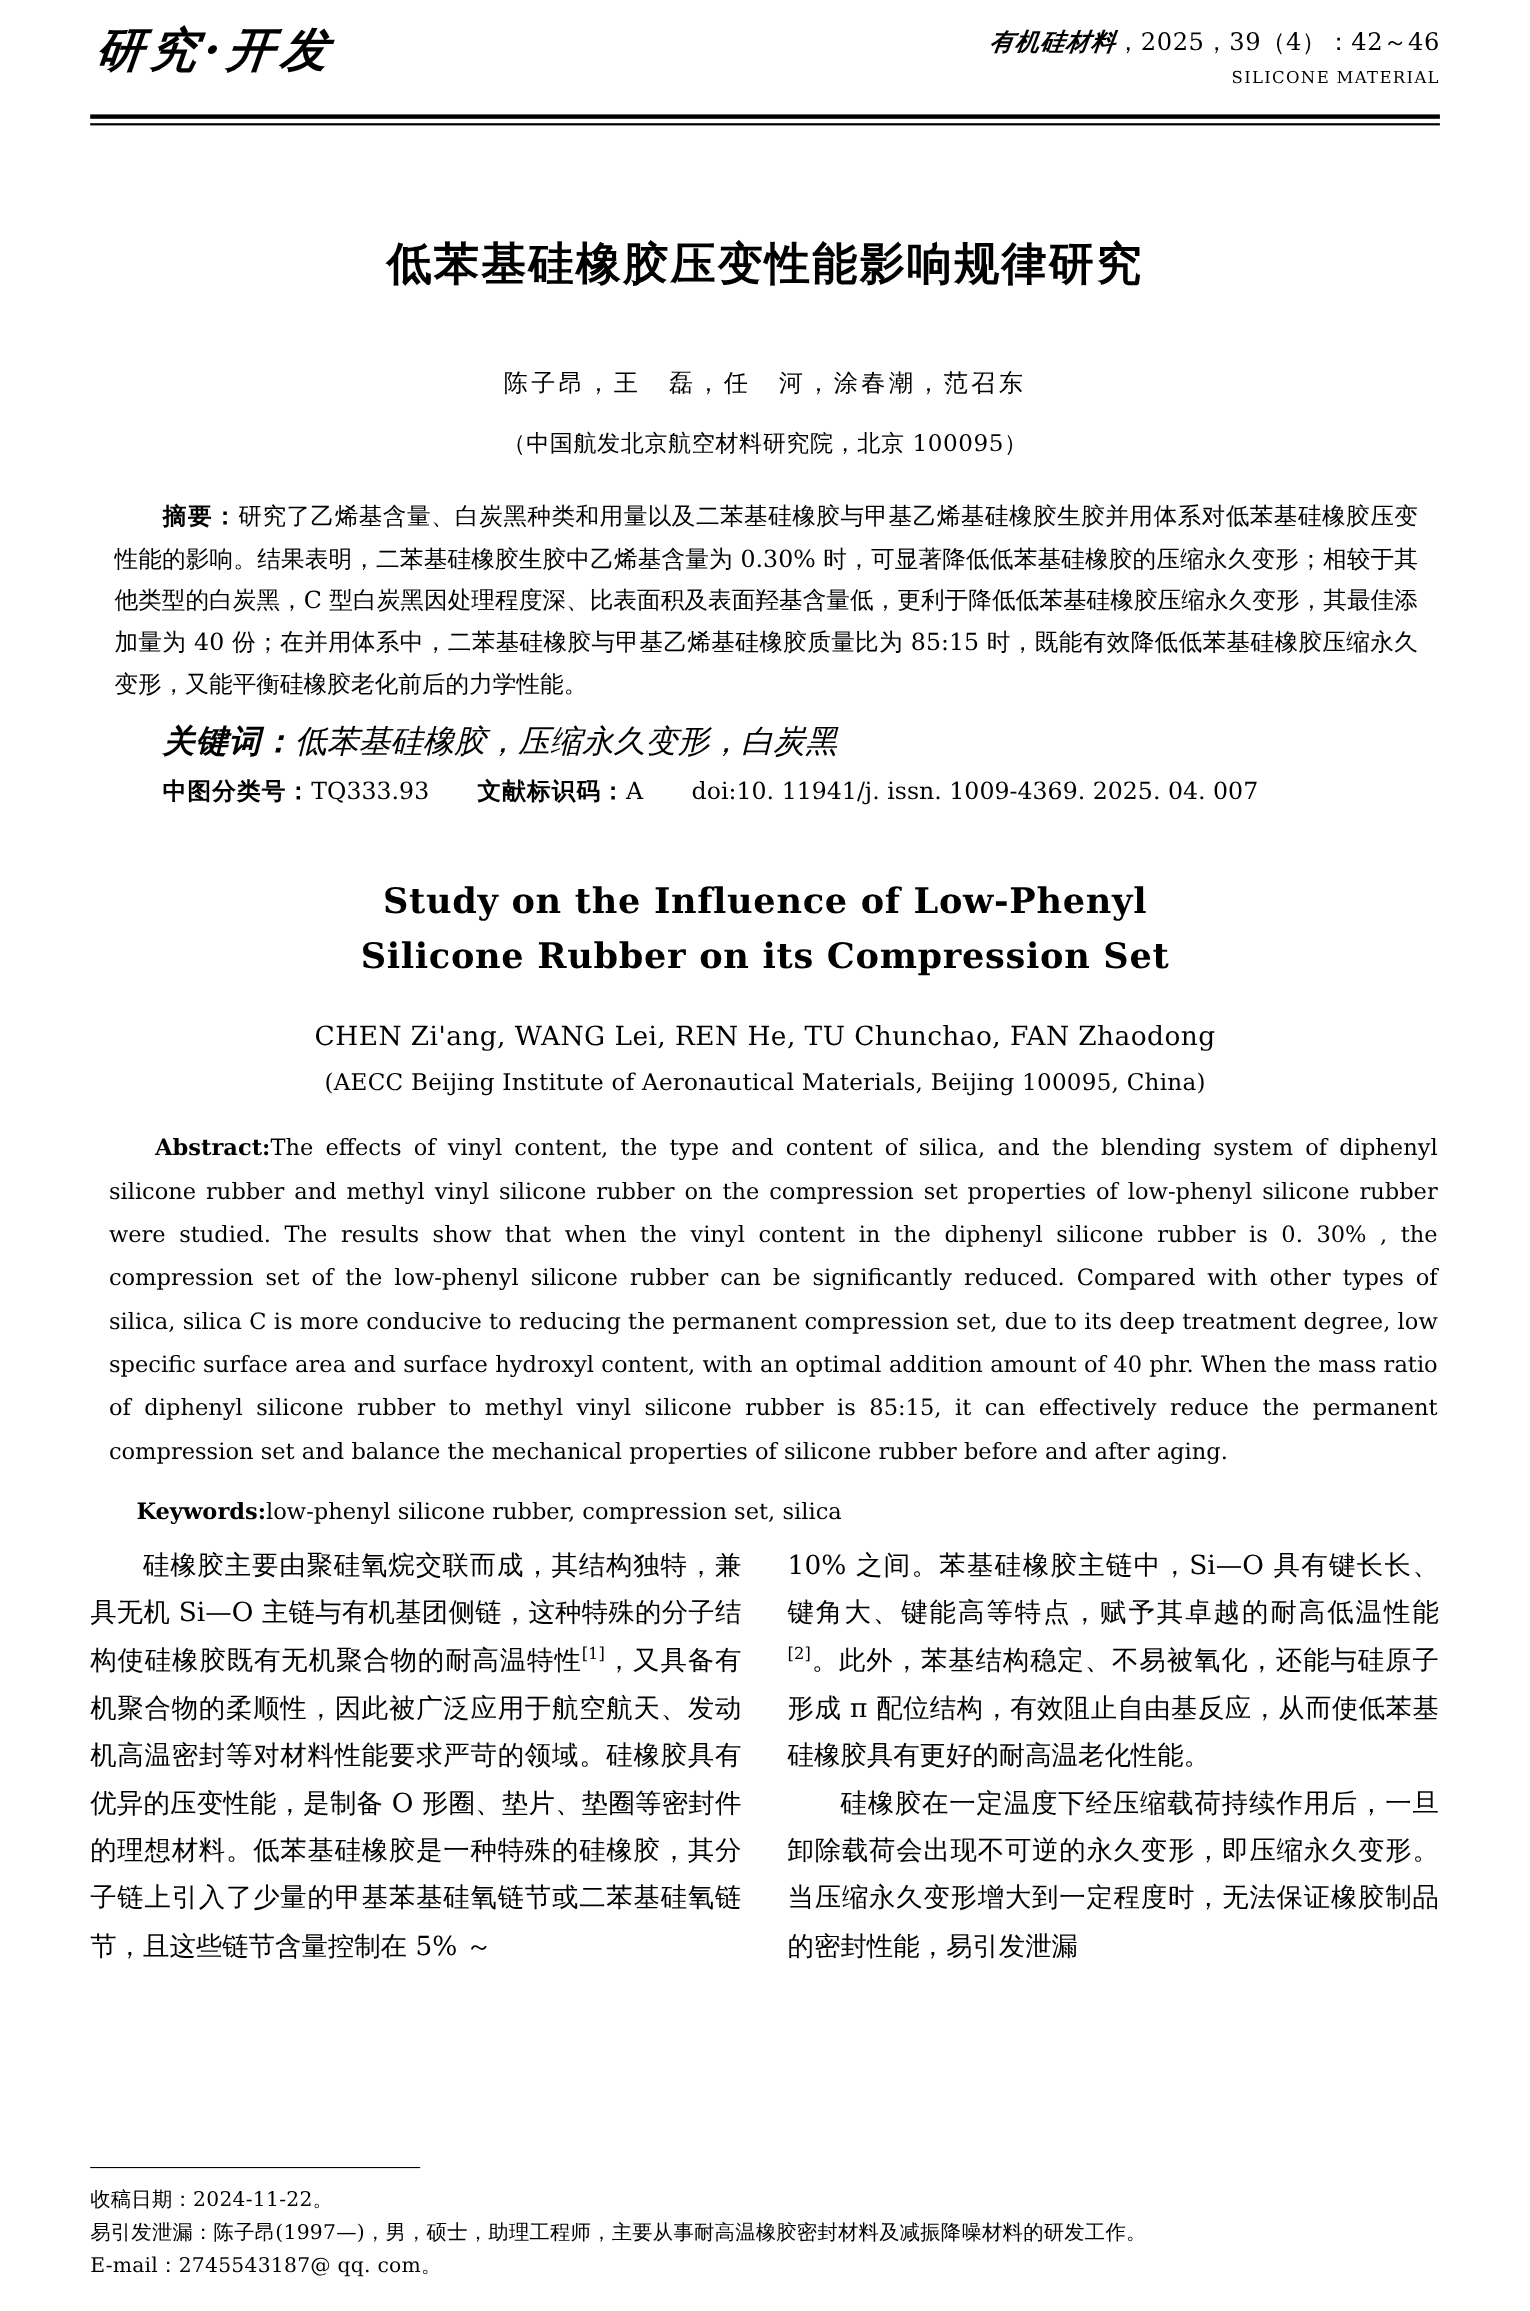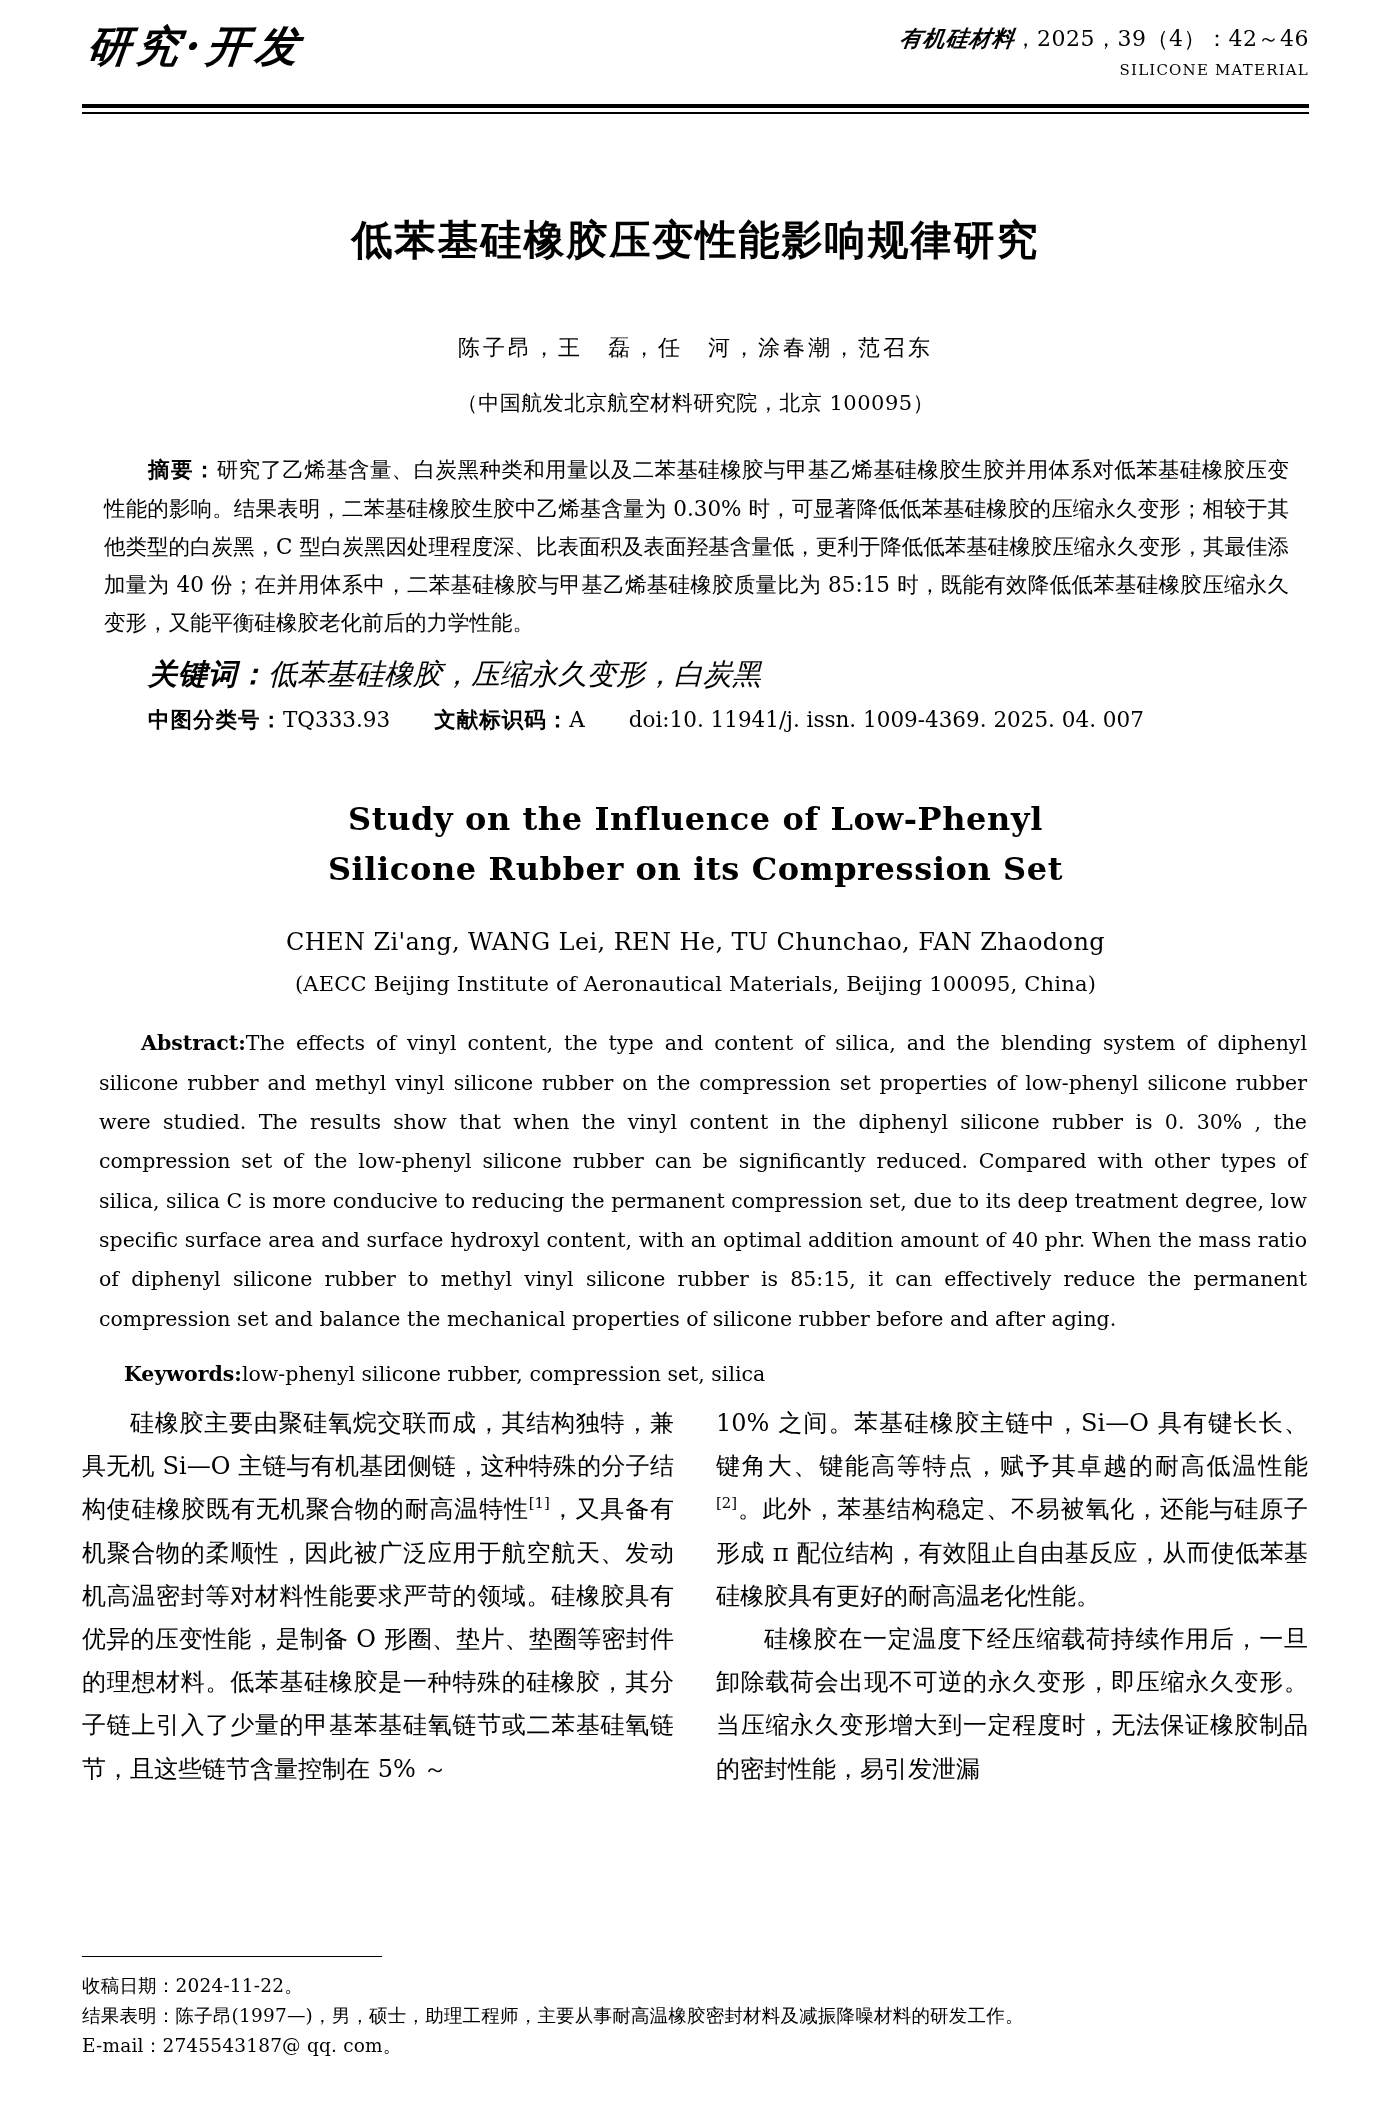--- a/index.html
+++ b/index.html
@@ -190,21 +190,21 @@
     margin: 0;
     text-indent: 48px;
   }
   .col p.cont { text-indent: 0; }
   sup { font-size: 0.62em; vertical-align: super; }
 
   
   .footnote {
     position: absolute;
     left: 82px;
-    bottom: 40px;
+    bottom: 26px;
     width: 1000px;
   }
   .footnote-rule {
     width: 300px;
     border-top: 1.5px solid #000;
     margin-bottom: 14px;
   }
   .footnote-line {
     font-size: 18.5px;
     line-height: 1.62;
@@ -253,17 +253,17 @@
     </div>
     <div class="col">
       <p class="cont">10% 之间。苯基硅橡胶主链中，Si—O 具有键长长、键角大、键能高等特点，赋予其卓越的耐高低温性能<sup>[2]</sup>。此外，苯基结构稳定、不易被氧化，还能与硅原子形成 π 配位结构，有效阻止自由基反应，从而使低苯基硅橡胶具有更好的耐高温老化性能。</p>
       <p>硅橡胶在一定温度下经压缩载荷持续作用后，一旦卸除载荷会出现不可逆的永久变形，即压缩永久变形。当压缩永久变形增大到一定程度时，无法保证橡胶制品的密封性能，易引发泄漏</p>
     </div>
   </div>
 
   <div class="footnote">
     <div class="footnote-rule"></div>
     <div class="footnote-line"><span>收稿日期：</span><span>2024-11-22。</span></div>
-    <div class="footnote-line"><span>结果表明：</span><span>陈子昂(1997—)，男，硕士，助理工程师，主要从事耐高温橡胶密封材料及减振降噪材料的研发工作。</span></div>
+    <div class="footnote-line"><span>易引发泄漏：</span><span>陈子昂(1997—)，男，硕士，助理工程师，主要从事耐高温橡胶密封材料及减振降噪材料的研发工作。</span></div>
     <div class="footnote-line"><span>E-mail：</span><span>2745543187@ qq. com。</span></div>
   </div>
 
 </div>
 
 </body></html>

